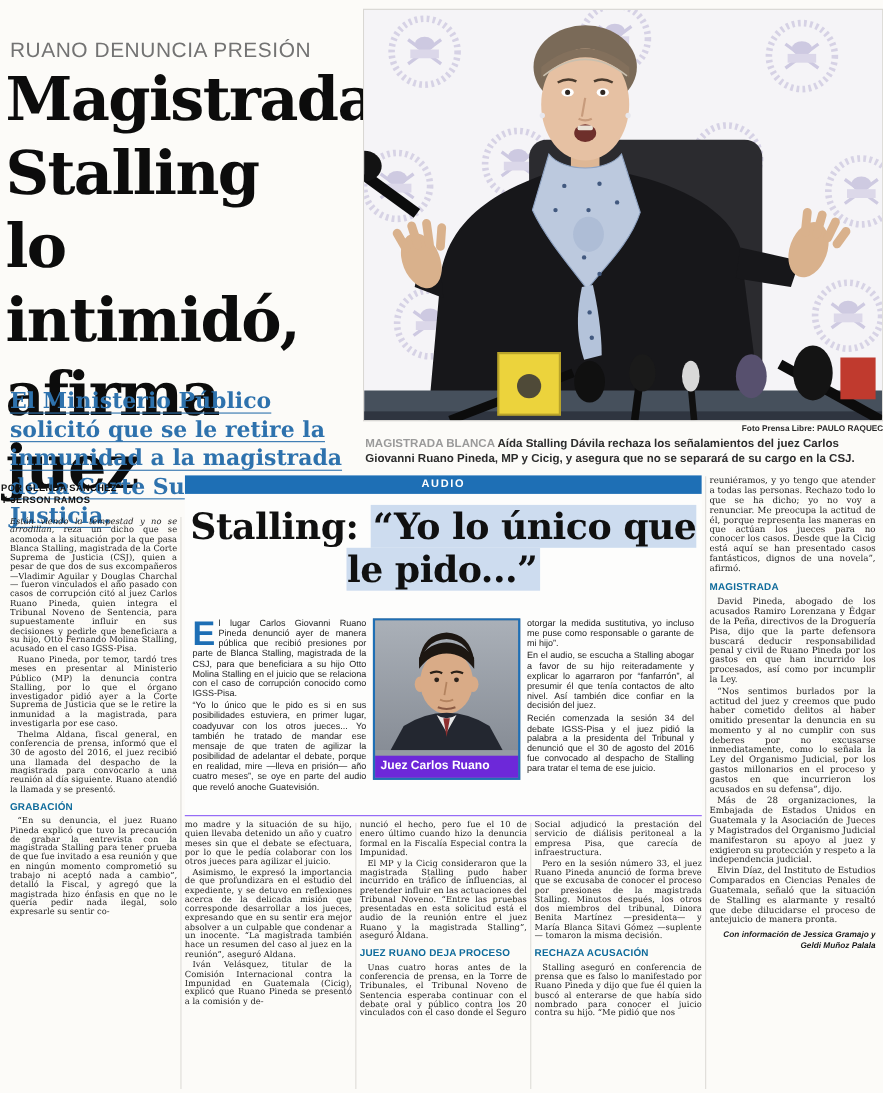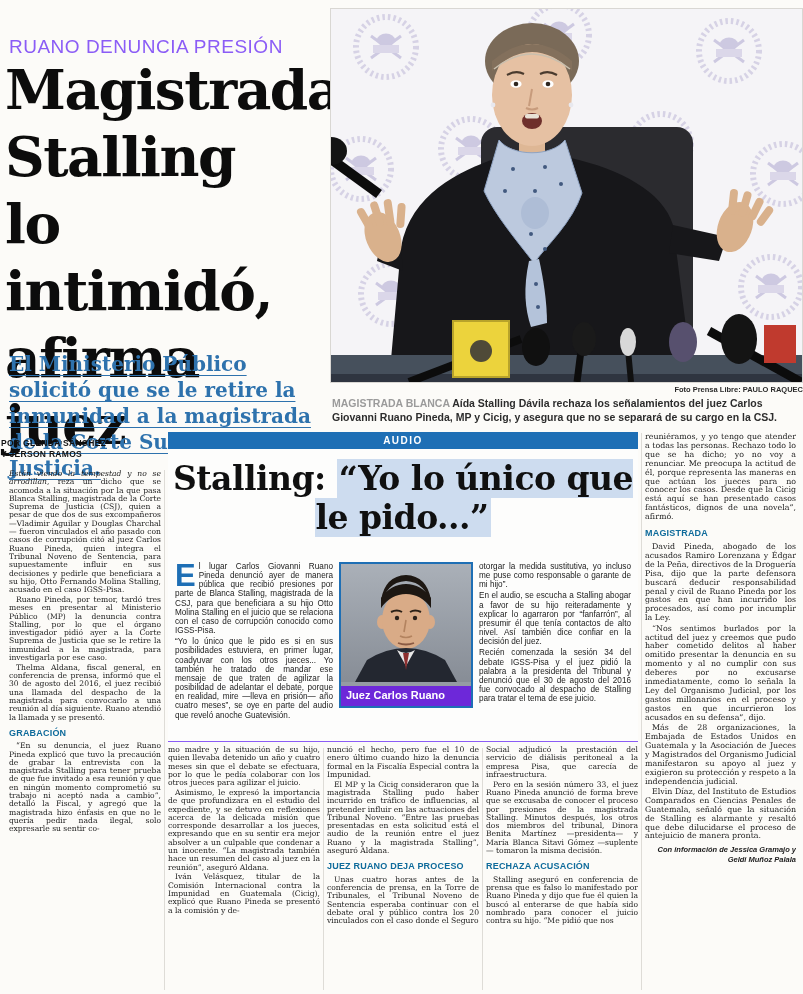--- a/index.html
+++ b/index.html
@@ -1,21 +1,21 @@
 <!DOCTYPE html>
 <html lang="es"><head>
 <meta charset="utf-8">
 <style>
   html,body{margin:0;padding:0;background:#e9e9e9;}
   .page{position:relative;width:803px;height:994px;background:#fcfbf8;overflow:hidden;
         font-family:"DejaVu Serif",serif;color:#1c1c1c;}
 
   
   .kicker{position:absolute;left:9px;top:36px;font-family:"Liberation Sans",sans-serif;
-          font-size:19px;color:#8b5cf6;letter-spacing:.5px;white-space:nowrap;}
+          font-size:19px;color:#737373;letter-spacing:.5px;white-space:nowrap;}
   .headline{position:absolute;left:5px;top:56px;width:322px;margin:0;
             font-size:55px;line-height:67px;font-weight:bold;color:#0c0c0c;letter-spacing:-1.5px;}
   .subhead{position:absolute;left:9px;top:351px;width:316px;font-weight:bold;
            font-size:20px;line-height:26px;color:#2e72ad;
            text-decoration:underline;text-decoration-thickness:1px;text-underline-offset:4px;}
   .byline{position:absolute;left:1px;top:438px;width:152px;text-align:left;
           font-family:"Liberation Sans",sans-serif;font-weight:bold;font-size:8.5px;
           line-height:11px;color:#111;letter-spacing:.3px;}
 
   

